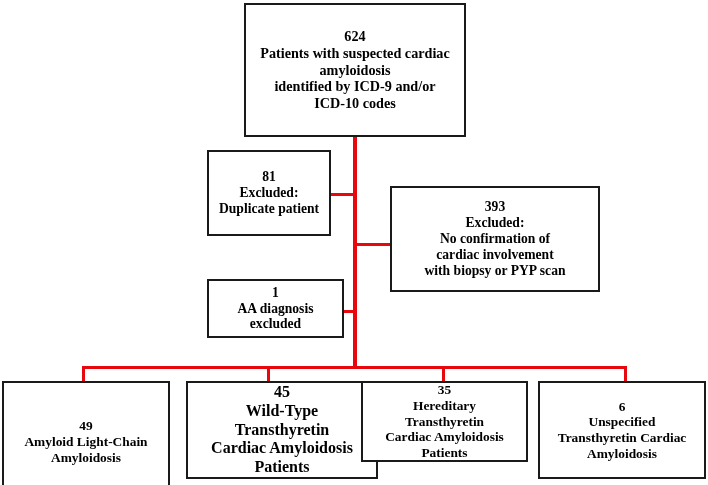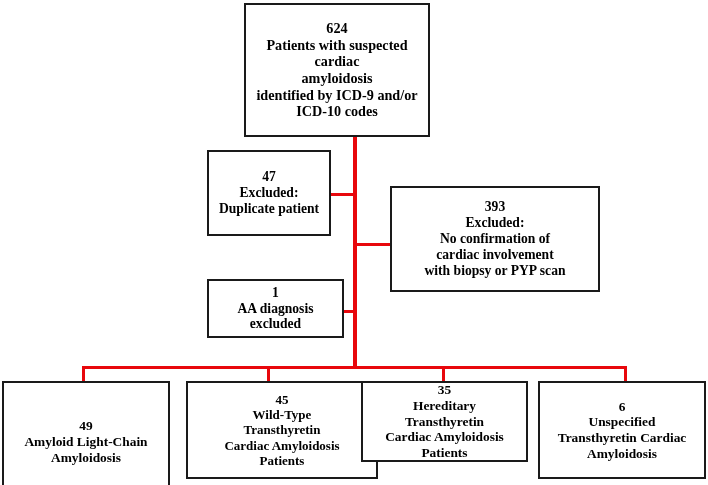--- a/index.html
+++ b/index.html
@@ -24,26 +24,26 @@
     line-height:1.17;
     z-index:3;
   }
   .node .txt{display:block;padding:0 4px;white-space:pre-line;}
   .conn{
     position:absolute;
     background:#e8070c;
     z-index:2;
   }
   
-  #n-top      {left:244px; top:3px;   width:186px; height:134px; font-size:14.2px;}
+  #n-top      {left:244px; top:3px;   width:222px; height:134px; font-size:14.2px;}
   #n-dup      {left:207px; top:150px; width:124px; height:86px;  font-size:13.6px;}
   #n-noconf   {left:390px; top:186px; width:210px; height:106px; font-size:13.6px;}
   #n-aa       {left:207px; top:279px; width:137px; height:59px;  font-size:13.6px;}
   #n-al       {left:2px;   top:381px; width:168px; height:122px;  font-size:13.4px;}
-  #n-wtattr   {left:186px; top:381px; width:192px; height:98px;  font-size:13px;}
+  #n-wtattr   {left:186px; top:381px; width:192px; height:98px;  font-size:16px;}
   #n-hattr    {left:361px; top:381px; width:167px; height:81px;  font-size:13.4px;}
   #n-unspec   {left:538px; top:381px; width:168px; height:98px;  font-size:13.4px;}
 </style>
 </head>
 <body>
 
 <div id="canvas">
 
   <div class="conn" style="left:353px; top:137px; width:4px; height:232px;"></div>
 
@@ -62,21 +62,21 @@
 
   <div class="node" id="n-top">
     <span class="txt">624
 Patients with suspected cardiac
 amyloidosis
 identified by ICD-9 and/or
 ICD-10 codes</span>
   </div>
 
   <div class="node" id="n-dup">
-    <span class="txt">47
+    <span class="txt">81
 Excluded:
 Duplicate patient</span>
   </div>
 
   <div class="node" id="n-noconf">
     <span class="txt">393
 Excluded:
 No confirmation of
 cardiac involvement
 with biopsy or PYP scan</span>

